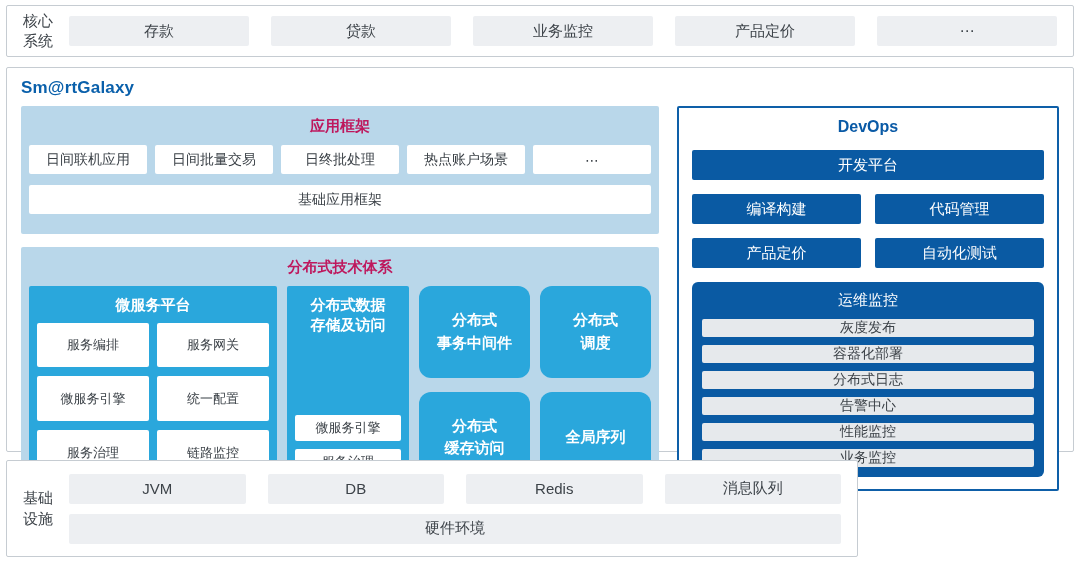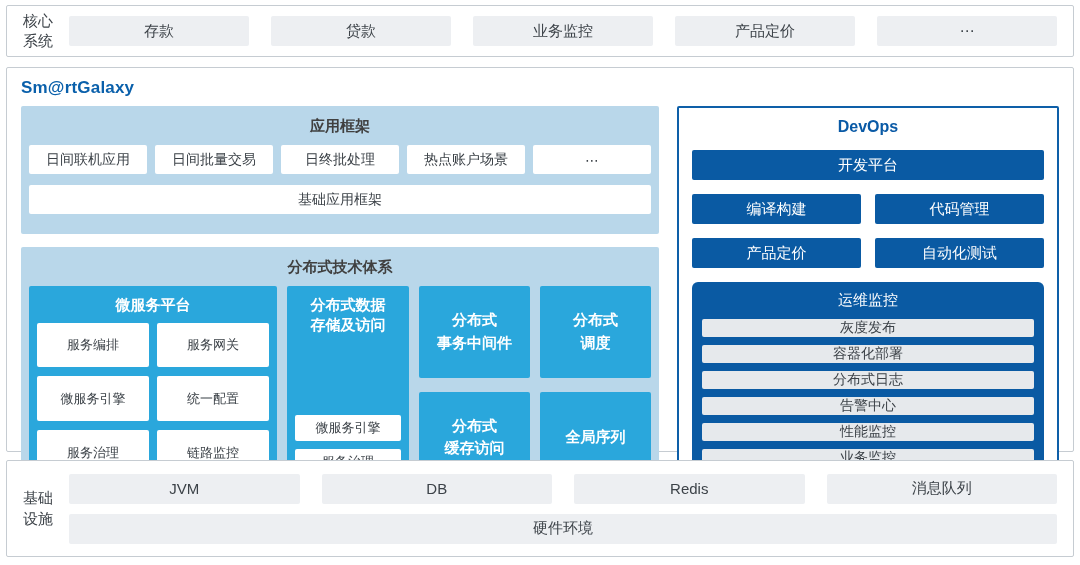--- a/index.html
+++ b/index.html
@@ -27,61 +27,61 @@
     align-items: center; justify-content: center; font-size: 15px; border-radius: 2px; }
   .gray-row > .gray-box { flex: 1; }
   
   .main-box { left: 6px; top: 67px; width: 1068px; height: 385px;
     padding: 10px 14px 12px; display: flex; flex-direction: column; }
   .main-title { color: #0a60ab; font-weight: bold; font-size: 17px; letter-spacing: .2px; }
   .main-content { flex: 1; display: flex; gap: 18px; margin-top: 8px; }
   .left-col { flex: 1; display: flex; flex-direction: column; gap: 13px; }
   .panel { background: #b9d7ea; border-radius: 2px; padding: 8px; display: flex; flex-direction: column; }
   .app-panel { height: 128px; }
-  .panel-title { text-align: center; color: #404040; font-weight: bold;
+  .panel-title { text-align: center; color: #be185d; font-weight: bold;
     font-size: 15px; padding: 3px 0 9px; }
   .app-row { display: flex; gap: 8px; }
   .white-box { background: #fff; height: 29px; display: flex; align-items: center;
     justify-content: center; font-size: 14px; border-radius: 2px; }
   .app-row .white-box { flex: 1; }
   .base-box { margin-top: 11px; }
   .dist-panel { flex: 1; }
   .dist-grid { flex: 1; display: flex; gap: 10px; }
   .blue-panel { background: #2aa7dc; border-radius: 2px; color: #fff;
     padding: 7px 8px 8px; display: flex; flex-direction: column; }
   .micro { width: 248px; }
   .blue-title { text-align: center; font-weight: bold; font-size: 15px;
     padding: 2px 0 8px; white-space: pre-line; line-height: 1.3; }
   .micro-grid { flex: 1; display: grid; grid-template-columns: 1fr 1fr; gap: 9px 8px; }
   .white-cell { background: #fff; color: #3c4248; display: flex; align-items: center;
     justify-content: center; font-size: 13px; border-radius: 2px; min-height: 24px; }
   .storage { width: 122px; }
   .storage .white-cell { height: 26px; margin-top: 8px; }
   .storage .white-cell.first { margin-top: auto; }
   .block-col { flex: 1; display: flex; flex-direction: column; gap: 14px; }
-  .blue-block { flex: 1; background: #2aa7dc; border-radius: 2px; color: #fff;
+  .blue-block { flex: 1; background: #2aa7dc; border-radius: 12px; color: #fff;
     font-weight: bold; font-size: 15px; display: flex; align-items: center;
     justify-content: center; text-align: center; white-space: pre-line; line-height: 1.5; }
   
   .devops { width: 382px; border: 2px solid #0e5fa8; border-radius: 2px; background: #fff;
     padding: 8px 13px 12px; display: flex; flex-direction: column; gap: 14px; }
   .devops-title { text-align: center; color: #0a5aa6; font-weight: bold;
     font-size: 16px; padding-top: 2px; }
   .dark-btn { background: #0a5aa3; color: #fff; height: 30px; display: flex;
     align-items: center; justify-content: center; font-size: 15px; border-radius: 2px; }
   .two-col { display: flex; gap: 14px; }
   .two-col .dark-btn { flex: 1; }
   .monitor { flex: 1; background: #0a5aa3; border-radius: 6px; color: #fff;
     padding: 7px 10px 10px; display: flex; flex-direction: column; }
   .monitor-title { text-align: center; font-size: 15px; padding: 2px 0 9px; }
   .monitor-grid { flex: 1; display: grid; grid-template-columns: 1fr; gap: 8px 10px; }
   .monitor-cell { background: #e6e9ec; color: #3c4248; display: flex; align-items: center;
     justify-content: center; font-size: 14px; border-radius: 2px; }
   
-  .bottom-bar { left: 6px; top: 460px; width: 1068px; height: 97px;
+  .bottom-bar { left: 6px; top: 460px; width: 852px; height: 97px;
     display: flex; align-items: center; gap: 16px; padding: 0 16px; }
   .bottom-content { flex: 1; display: flex; flex-direction: column; gap: 10px; }
 </style>
 </head>
 <body>
 
 <div class="frame top-bar">
   <div class="side-label">核心
 系统</div>
   <div class="gray-row">

